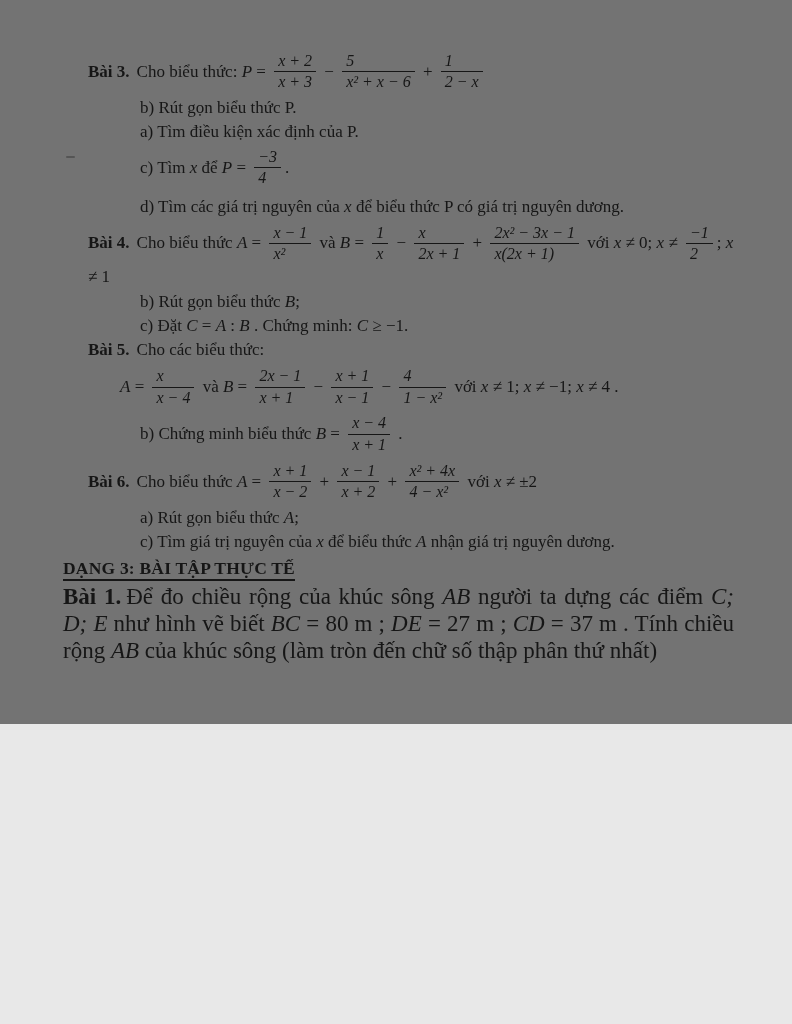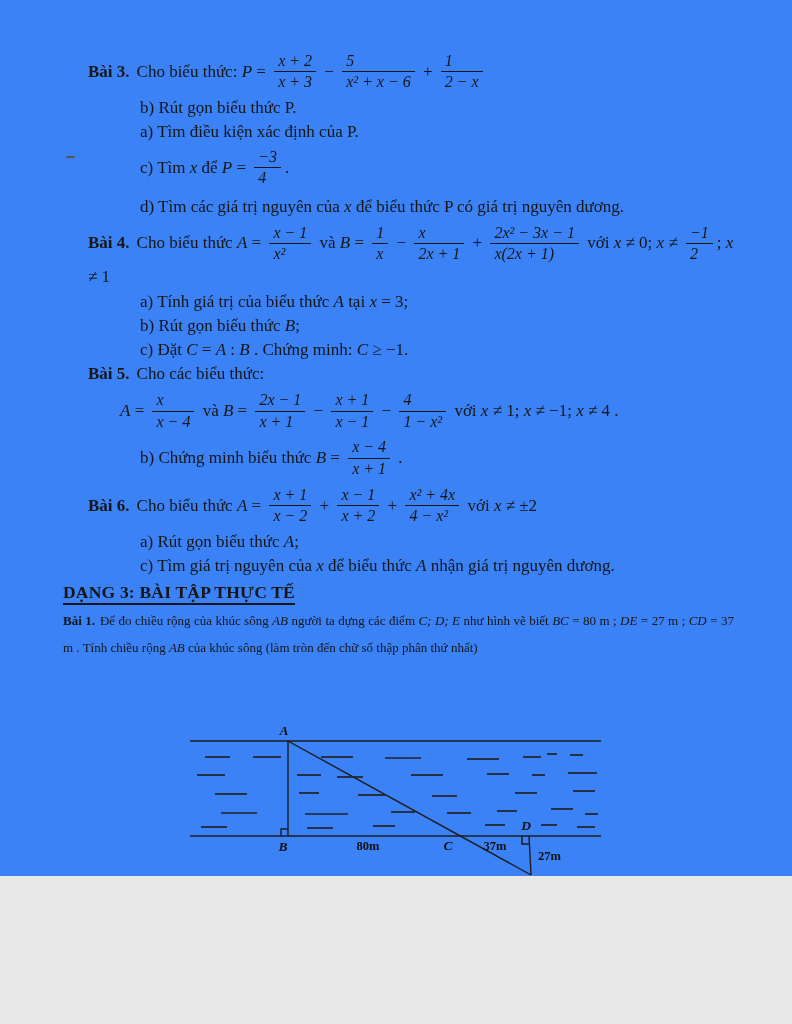--- a/index.html
+++ b/index.html
@@ -1,20 +1,20 @@
 <!DOCTYPE html>
 <html><head>
 <meta charset="utf-8">
 <style>
   html,body{margin:0;padding:0;background:#e8e8e8;}
   .page{
     position:relative;
-    width:792px;height:876px;
+    width:792px;height:724px;
     margin:0 auto;
-    background:#3b82f6;
+    background:#737373;
     font-family:"Liberation Serif","DejaVu Serif",serif;
     color:#161616;
     box-sizing:border-box;
     padding:46px 58px 0 63px;
     overflow:hidden;
   }
   .line{font-size:17px;line-height:23px;margin:1px 0;}
   .prob{padding-left:25px;}
   .item{padding-left:52px;}
   .head{margin:6px 0 2px 0;}
@@ -27,21 +27,21 @@
     font-style:italic;font-size:16px;line-height:1.15;
     padding:0 2px;margin:1px 2px;position:relative;top:-1px;
   }
   .frac .num{display:block;border-bottom:1.3px solid #161616;padding:0 4px 1px 4px;}
   .frac .den{display:block;padding:1px 4px 0 4px;}
   .dang{margin:5px 0 3px 0;}
   .dang-text{
     font-size:17.5px;font-weight:bold;
     border-bottom:2px solid #161616;padding-bottom:1px;letter-spacing:.2px;
   }
-  .para{font-size:13px;line-height:27px;text-align:justify;margin:4px 0 0 0;}
+  .para{font-size:23px;line-height:27px;text-align:justify;margin:4px 0 0 0;}
   .para .plabel{margin-right:5px;}
   .figure-wrap{margin:56px 0 0 122px;}
   .page-number{
     text-align:center;font-size:15px;margin-top:20px;font-weight:bold;
   }
   .scan-artifact{
     position:absolute;left:66px;top:156px;width:9px;height:2px;
     background:#555;border-radius:1px;
   }
   svg text{
@@ -65,21 +65,20 @@
     <div class="line item"><span>b) Rút gọn biểu thức P.</span></div>
     <div class="line item"><span>a) Tìm điều kiện xác định của P.</span></div>
     <div class="line item fline"><span>c) Tìm </span><span class="mi">x</span><span> để </span><span class="mi">P</span><span> = </span><span class="frac"><span class="num">−3</span><span class="den">4</span></span><span>.</span></div>
     <div class="line item"><span>d) Tìm các giá trị nguyên của </span><span class="mi">x</span><span> để biểu thức P có giá trị nguyên dương.</span></div>
   </div>
 
   <div class="prob">
     <div class="line head">
       <span class="plabel">Bài 4.</span><span><span>Cho biểu thức </span><span class="mi">A</span><span> = </span><span class="frac"><span class="num">x − 1</span><span class="den">x²</span></span><span> và </span><span class="mi">B</span><span> = </span><span class="frac"><span class="num">1</span><span class="den">x</span></span><span> − </span><span class="frac"><span class="num">x</span><span class="den">2x + 1</span></span><span> + </span><span class="frac"><span class="num">2x² − 3x − 1</span><span class="den">x(2x + 1)</span></span><span> với </span><span class="mi">x</span><span> ≠ 0; </span><span class="mi">x</span><span> ≠ </span><span class="frac"><span class="num">−1</span><span class="den">2</span></span><span>; </span><span class="mi">x</span><span> ≠ 1</span></span>
     </div>
-    <div class="line item"><span>a) Tính giá trị của biểu thức </span><span class="mi">A</span><span> tại </span><span class="mi">x</span><span> = 3;</span></div>
     <div class="line item"><span>b) Rút gọn biểu thức </span><span class="mi">B</span><span>;</span></div>
     <div class="line item"><span>c) Đặt </span><span class="mi">C</span><span> = </span><span class="mi">A</span><span> : </span><span class="mi">B</span><span> . Chứng minh: </span><span class="mi">C</span><span> ≥ −1.</span></div>
   </div>
 
   <div class="prob">
     <div class="line">
       <span class="plabel">Bài 5.</span><span><span>Cho các biểu thức:</span></span>
     </div>
     <div class="line standalone"><span class="mi">A</span><span> = </span><span class="frac"><span class="num">x</span><span class="den">x − 4</span></span><span> và </span><span class="mi">B</span><span> = </span><span class="frac"><span class="num">2x − 1</span><span class="den">x + 1</span></span><span> − </span><span class="frac"><span class="num">x + 1</span><span class="den">x − 1</span></span><span> − </span><span class="frac"><span class="num">4</span><span class="den">1 − x²</span></span><span> với </span><span class="mi">x</span><span> ≠ 1; </span><span class="mi">x</span><span> ≠ −1; </span><span class="mi">x</span><span> ≠ 4 .</span></div>
     <div class="line item fline"><span>b) Chứng minh biểu thức </span><span class="mi">B</span><span> = </span><span class="frac"><span class="num">x − 4</span><span class="den">x + 1</span></span><span> .</span></div>

